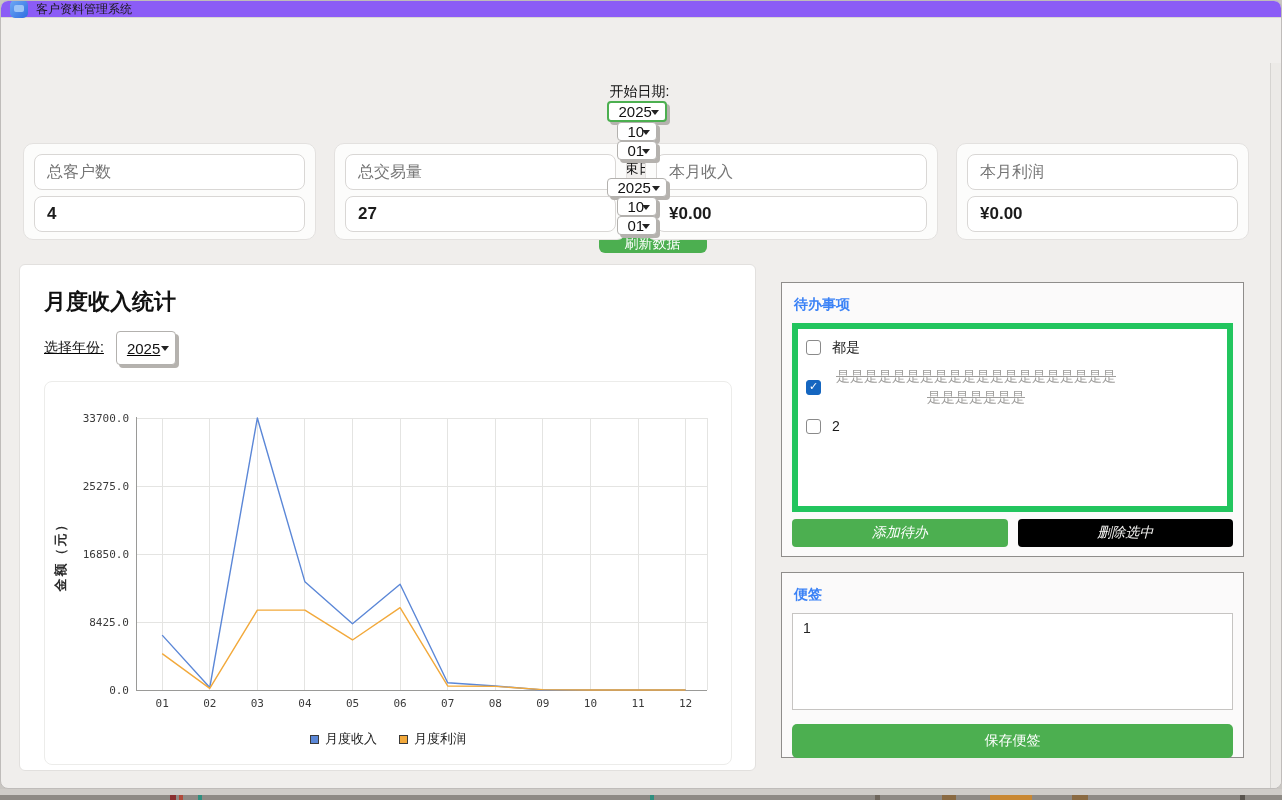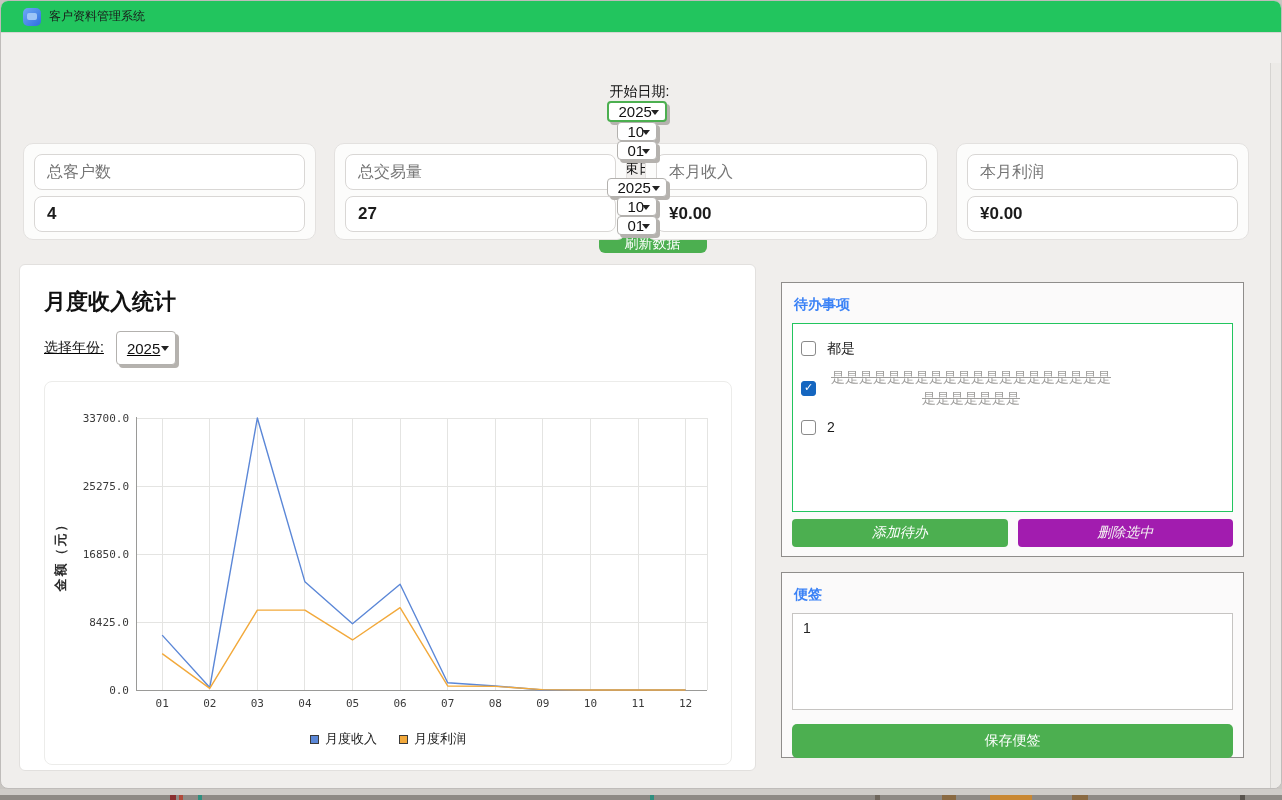--- a/index.html
+++ b/index.html
@@ -3,22 +3,22 @@
 <meta charset="utf-8">
 <style>
   * { margin:0; padding:0; box-sizing:border-box; }
   html,body { width:1282px; height:800px; overflow:hidden; }
   body { background:#c9c6c2; font-family:"Liberation Sans","DejaVu Sans",sans-serif; position:relative; }
 
   .window { position:absolute; left:0; top:0; width:1282px; height:789px;
     background:#f0eeec; border:1px solid #bfbcba; border-radius:8px; overflow:hidden; }
 
   
-  .titlebar { height:32px; background:#22c55e; display:flex; align-items:center;
-    padding-left:22px; border-bottom:1px solid #d8d6d4; }
+  .titlebar { height:17px; background:#8b5cf6; display:flex; align-items:center;
+    padding-left:9px; border-bottom:1px solid #d8d6d4; }
   .app-icon { width:18px; height:18px; border-radius:5px;
     background:linear-gradient(135deg,#6fa9f5,#2e6ee0); position:relative; margin-right:8px; flex:0 0 auto; }
   .app-icon::after { content:""; position:absolute; left:4px; top:5px; width:10px; height:7px;
     background:#9cc4f7; border-radius:2px; }
   .title-text { font-size:12px; color:#1a1a1a; }
 
   
   .menubar { height:30px; background:#f6f5f3; display:flex; align-items:center;
     border-bottom:1px solid #c9c7c5; padding-left:6px; }
   .menu-grip { width:3px; height:18px; border-left:2px dotted #a9a7a5; margin:0 8px 0 2px; }
@@ -71,32 +71,32 @@
   .legend-row { display:flex; justify-content:center; gap:22px; margin-top:4px; }
   .legend-item { display:flex; align-items:center; gap:6px; font-size:13px; color:#1a1a1a; }
   .legend-swatch { width:9px; height:9px; border:1px solid #3a3a3a; }
 
   
   .right-col { width:463px; margin-left:25px; margin-top:18px; }
   .side-panel { background:#fbfafa; border:1px solid #8f8d8b; padding:10px; }
   .panel-title { font-size:14px; font-weight:bold; color:#3b82f6; margin:3px 0 9px 2px; }
 
   .todo-panel { height:275px; }
-  .todo-list { background:#fff; border:1px solid #22c55e; height:189px; padding:10px 6px; overflow:hidden; }
+  .todo-list { background:#fff; border:6px solid #22c55e; height:189px; padding:4px 6px; overflow:hidden; }
   .todo-item { display:flex; align-items:center; gap:11px; padding:4px 2px; }
   .checkbox { width:15px; height:15px; border:1px solid #8a8a8a; border-radius:3px;
     background:#fff; flex:0 0 auto; position:relative; cursor:pointer; }
   .checkbox.checked { background:#1566c0; border-color:#1566c0; }
   .checkbox.checked::after { content:"✓"; position:absolute; left:2px; top:-1px;
     color:#fff; font-size:11px; font-weight:bold; }
   .todo-label { font-size:14px; color:#1a1a1a; line-height:21px; }
   .todo-label.done { color:#9e9d9b; text-decoration:line-through; max-width:288px;text-align:center; }
   .todo-btn-row { display:flex; gap:10px; margin-top:7px; }
   .todo-btn-row .btn { flex:1; height:28px; border-radius:4px;font-style:italic; }
-  .btn-disabled { background:#a21caf; color:#f5f4f2; }
+  .btn-disabled { background:#000000; color:#f5f4f2; }
 
   .notes-panel { height:186px; margin-top:15px; }
   .notes-area { width:100%; height:97px; border:1px solid #c6c4c2; background:#fff;
     resize:none; font-family:inherit; font-size:14px; color:#222; padding:6px 10px; outline:none; }
   .notes-save { width:100%; height:34px; border-radius:5px; margin-top:10px; }
 
   
   .scrollbar-track { position:absolute; top:62px; right:0; bottom:0; width:11px;
     background:#eceae7; border-left:1px solid #d6d4d1; }
 

